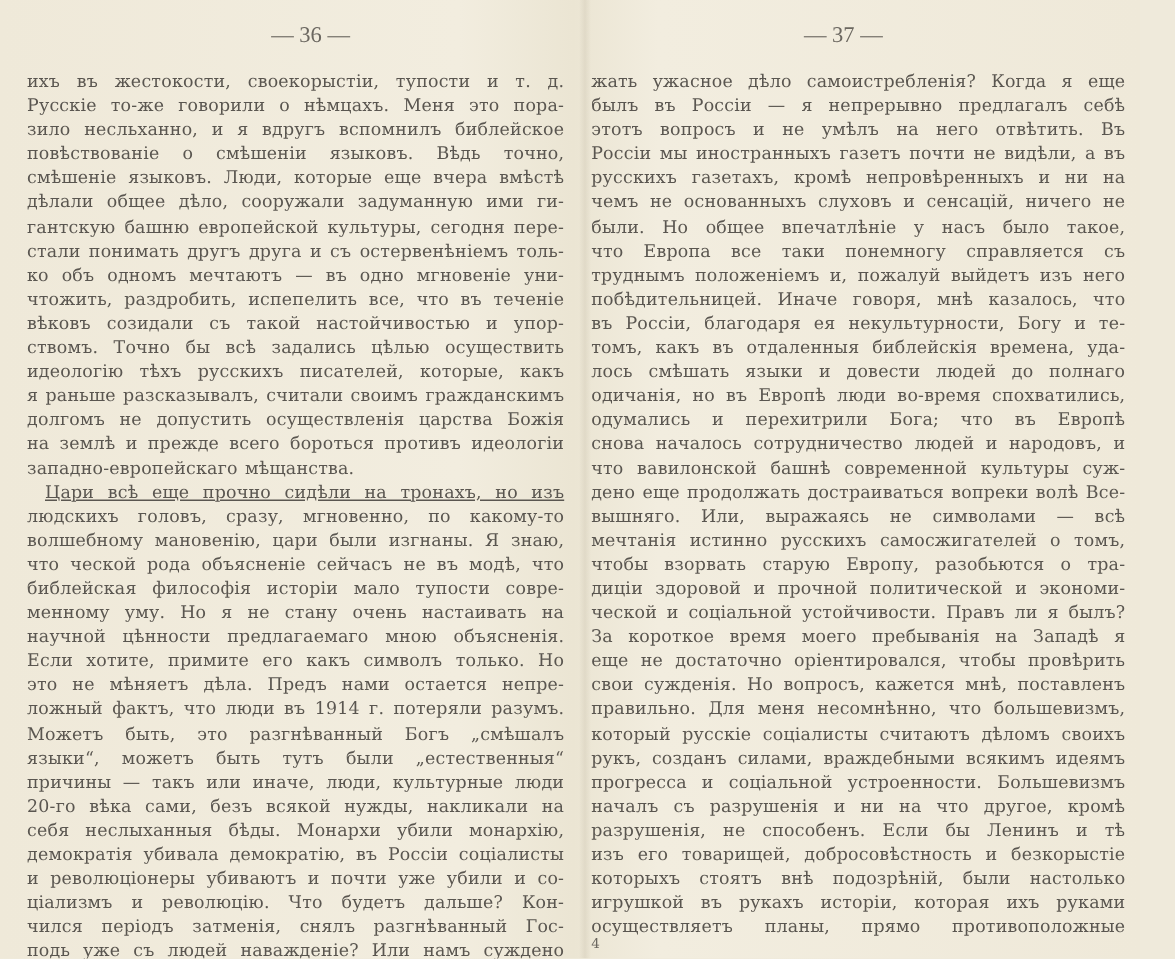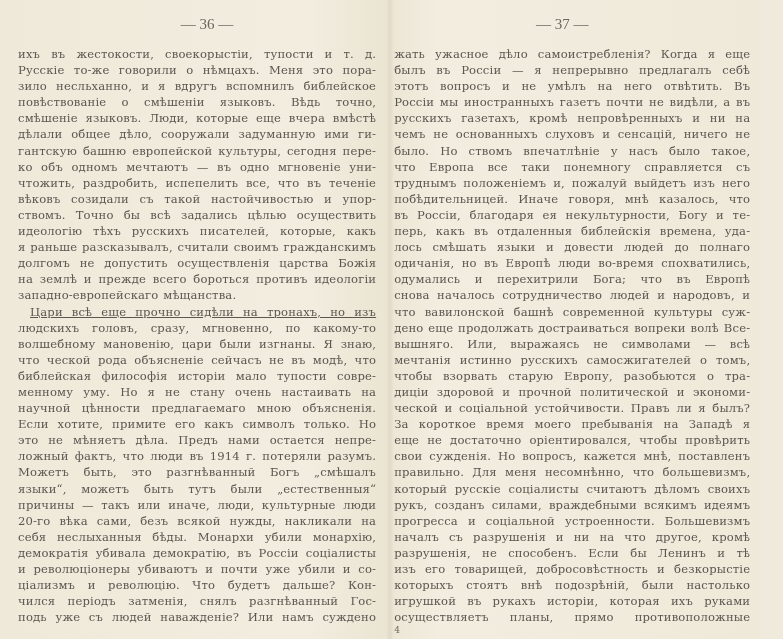--- a/index.html
+++ b/index.html
@@ -49,20 +49,21 @@
   <div class="page left">
     <div class="folio">— 36 —</div>
     <div class="text">
       <span class="line">ихъ въ жестокости, своекорыстіи, тупости и т. д.</span>
       <span class="line">Русскіе то-же говорили о нѣмцахъ.  Меня это пора-</span>
       <span class="line">зило несльханно, и я вдругъ вспомнилъ библейское</span>
       <span class="line">повѣствованіе о смѣшеніи языковъ.  Вѣдь точно,</span>
       <span class="line">смѣшеніе языковъ.  Люди, которые еще вчера вмѣстѣ</span>
       <span class="line">дѣлали общее дѣло, сооружали задуманную ими ги-</span>
       <span class="line">гантскую башню европейской культуры, сегодня пере-</span>
+      <span class="line">стали понимать другъ друга и съ остервенѣніемъ толь-</span>
       <span class="line">ко объ одномъ мечтаютъ — въ одно мгновеніе уни-</span>
       <span class="line">чтожить, раздробить, испепелить все, что въ теченіе</span>
       <span class="line">вѣковъ созидали съ такой настойчивостью и упор-</span>
       <span class="line">ствомъ.  Точно бы всѣ задались цѣлью осуществить</span>
       <span class="line">идеологію тѣхъ русскихъ писателей, которые, какъ</span>
       <span class="line">я раньше разсказывалъ, считали своимъ гражданскимъ</span>
       <span class="line">долгомъ не допустить осуществленія царства Божія</span>
       <span class="line">на землѣ и прежде всего бороться противъ идеологіи</span>
       <span class="line last">западно-европейскаго мѣщанства.</span>
       <span class="line indent">Цари всѣ еще прочно сидѣли на тронахъ, но изъ</span>
@@ -91,26 +92,26 @@
 
   <div class="page right">
     <div class="folio">— 37 —</div>
     <div class="text">
       <span class="line">жать ужасное дѣло самоистребленія?  Когда я еще</span>
       <span class="line">былъ въ Россіи — я непрерывно предлагалъ себѣ</span>
       <span class="line">этотъ вопросъ и не умѣлъ на него отвѣтить.  Въ</span>
       <span class="line">Россіи мы иностранныхъ газетъ почти не видѣли, а въ</span>
       <span class="line">русскихъ газетахъ, кромѣ непровѣренныхъ и ни на</span>
       <span class="line">чемъ не основанныхъ слуховъ и сенсацій, ничего не</span>
-      <span class="line">было.  Но ствомъ впечатлѣніе у насъ было такое,</span>
+      <span class="line">были.  Но общее впечатлѣніе у насъ было такое,</span>
       <span class="line">что Европа все таки понемногу справляется съ</span>
       <span class="line">труднымъ положеніемъ и, пожалуй выйдетъ изъ него</span>
       <span class="line">побѣдительницей.  Иначе говоря, мнѣ казалось, что</span>
       <span class="line">въ Россіи, благодаря ея некультурности, Богу и те-</span>
-      <span class="line">перь, какъ въ отдаленныя библейскія времена, уда-</span>
+      <span class="line">томъ, какъ въ отдаленныя библейскія времена, уда-</span>
       <span class="line">лось смѣшать языки и довести людей до полнаго</span>
       <span class="line">одичанія, но въ Европѣ люди во-время спохватились,</span>
       <span class="line">одумались и перехитрили Бога;  что въ Европѣ</span>
       <span class="line">снова началось сотрудничество людей и народовъ, и</span>
       <span class="line">что вавилонской башнѣ современной культуры суж-</span>
       <span class="line">дено еще продолжать достраиваться вопреки волѣ Все-</span>
       <span class="line">вышняго.  Или, выражаясь не символами — всѣ</span>
       <span class="line">мечтанія истинно русскихъ самосжигателей о томъ,</span>
       <span class="line">чтобы взорвать старую Европу, разобьются о тра-</span>
       <span class="line">диціи здоровой и прочной политической и экономи-</span>

